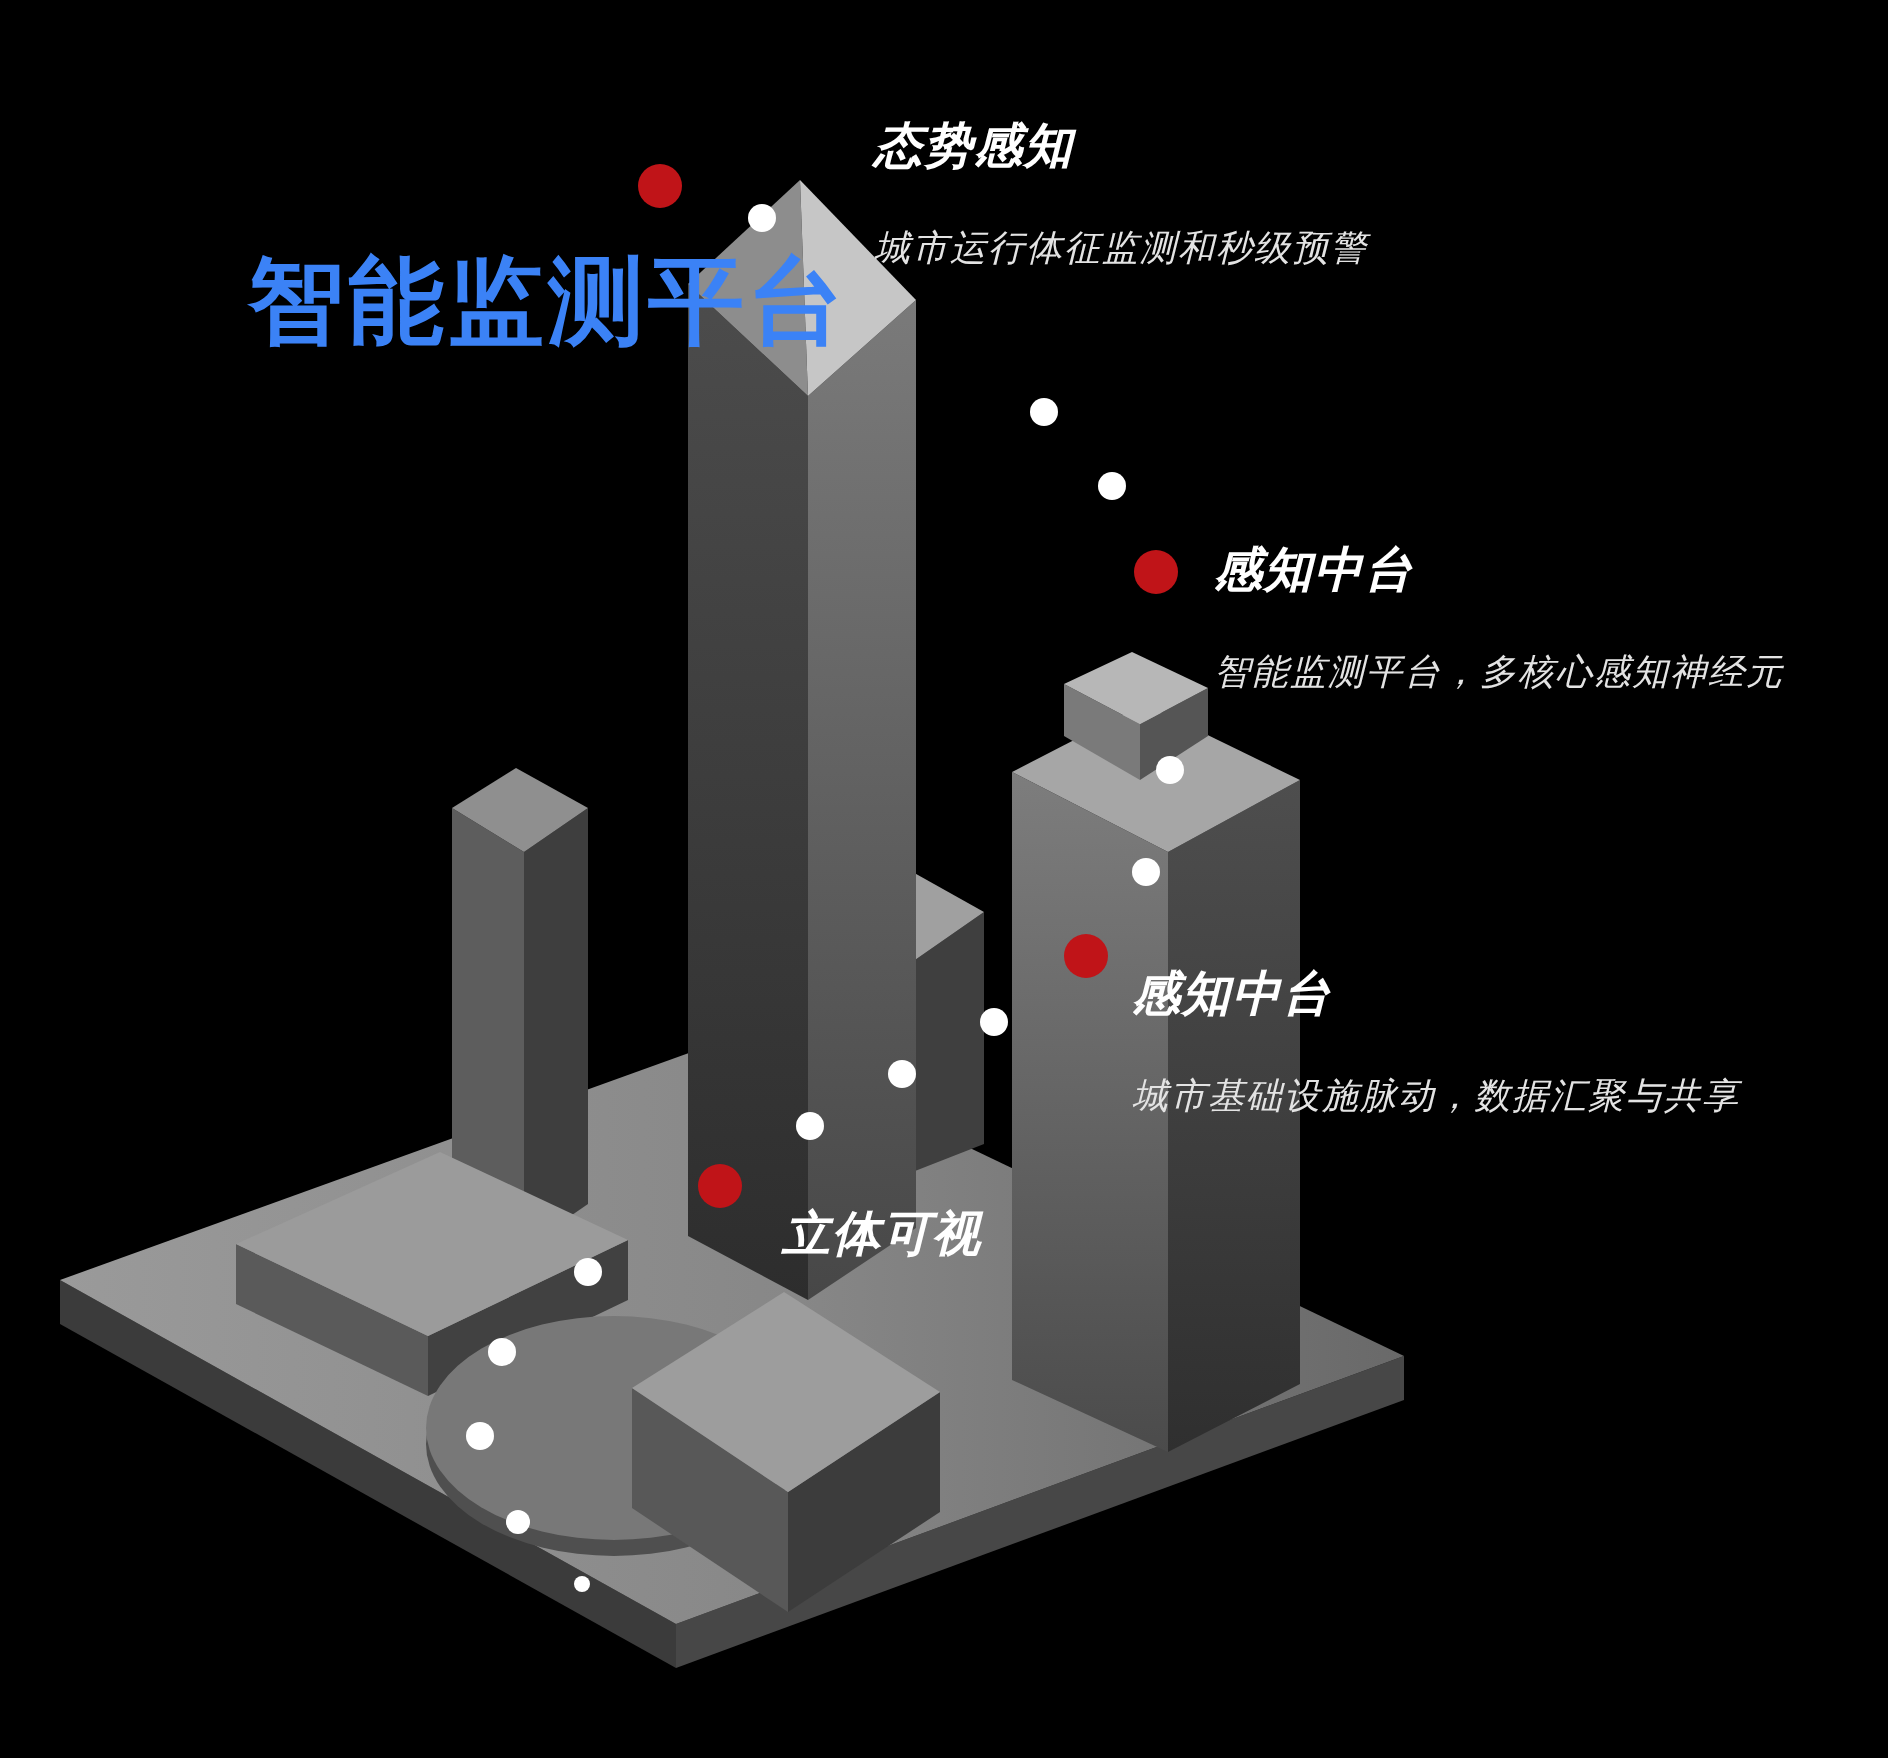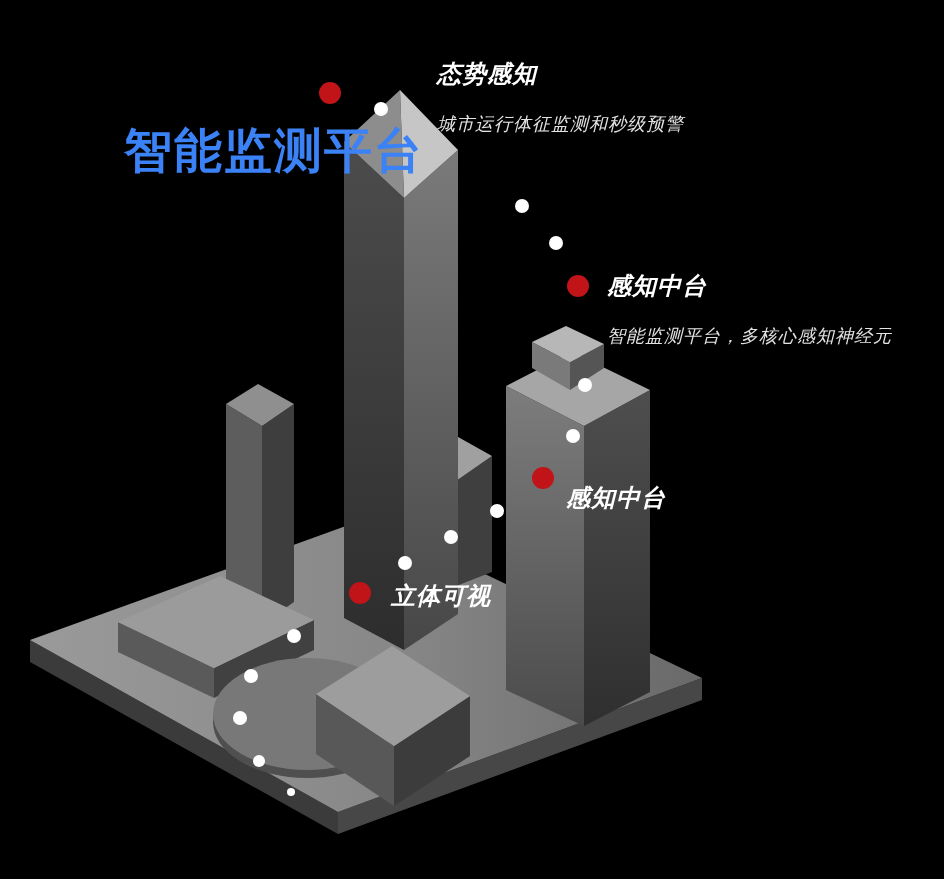--- a/index.html
+++ b/index.html
@@ -25,21 +25,21 @@
   }
   .m1 { left:319px; top:82px; }
   .m2 { left:567px; top:275px; }
   .m3 { left:532px; top:467px; }
   .m4 { left:349px; top:582px; }
 
   .callout { position:absolute;font-style:italic; }
   .c1 { left:437px; top:60px; }
   .c2 { left:607px; top:272px; }
   .c3 { left:566px; top:484px; }
-  .c4 { left:391px; top:582px; }
+  .c4 { left:391px; top:604px; }
 
   .callout-label {
     font-size:24px; font-weight:700; line-height:1.2;
     color:var(--heading-text, #ffffff);
     letter-spacing:1px; white-space:nowrap;
   }
   .callout-desc {
     margin-top:25px; font-size:18px; line-height:1.2;
     color:var(--description-text, #e3e3e3);
     letter-spacing:1px; white-space:nowrap;
@@ -157,19 +157,20 @@
     <div class="callout-desc">城市运行体征监测和秒级预警</div>
   </div>
 
   <div class="callout c2">
     <div class="callout-label">感知中台</div>
     <div class="callout-desc">智能监测平台，多核心感知神经元</div>
   </div>
 
   <div class="callout c3">
     <div class="callout-label">感知中台</div>
+    <div class="callout-desc">城市基础设施脉动，数据汇聚与共享</div>
   </div>
 
   <div class="callout c4">
     <div class="callout-label">立体可视</div>
   </div>
 
 </div>
 
 </body></html>

